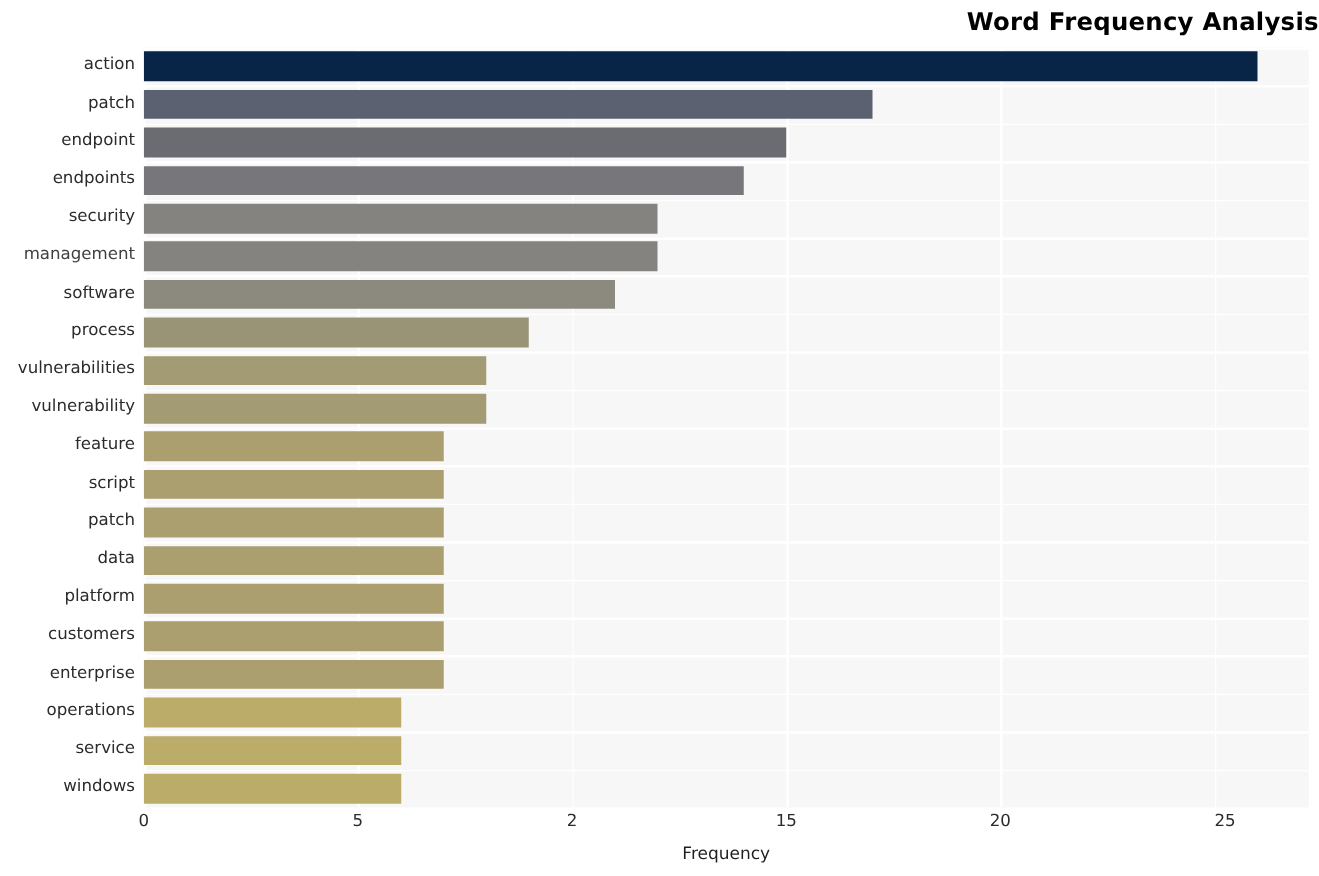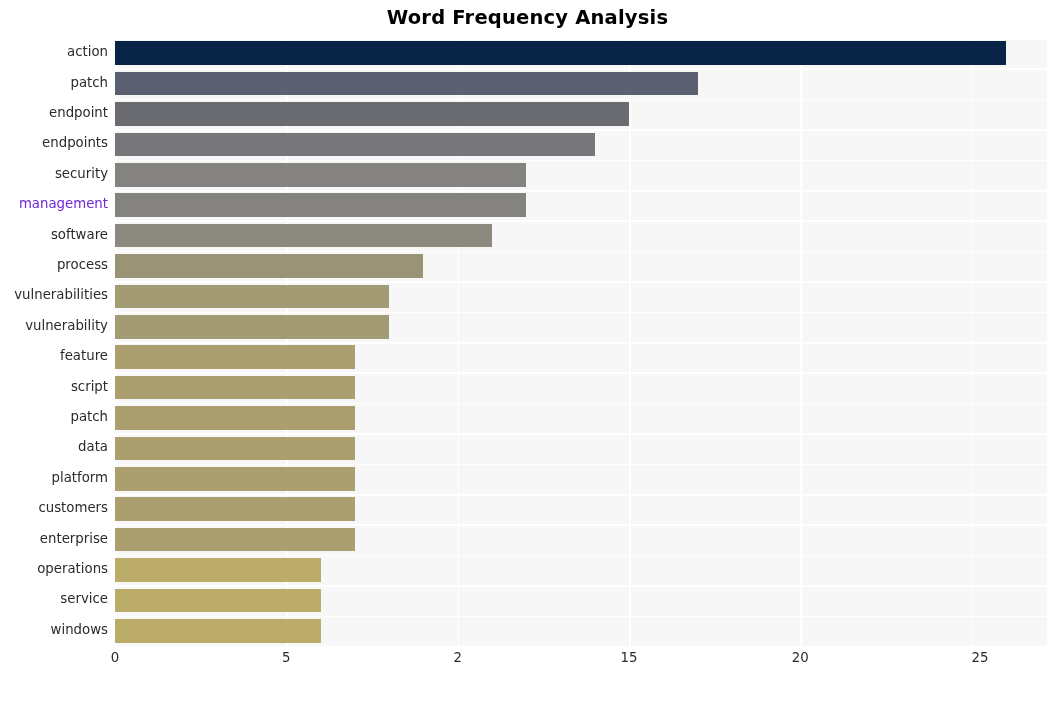--- a/index.html
+++ b/index.html
@@ -20,21 +20,21 @@
     height: 701px;
     background: #ffffff;
   }
 
   
   #chart-title {
     position: absolute;
     left: 0;
     top: 6px;
     width: 1055px;
-    text-align: center;
+    text-align: right;
     font-size: 19.5px;
     font-weight: bold;
     color: #000000;
     letter-spacing: 0.2px;
     font-family: "DejaVu Sans", "Liberation Sans", sans-serif;
   }
 
   
   #plot-area {
     position: absolute;
@@ -180,21 +180,21 @@
         <div class="bar" title="windows: 6" style="top: 580.944px; height: 23.712px; width: 205.588px; background: rgb(188, 172, 105);"></div>
       </div>
   </div>
 
   <div id="ylabels">
       <div class="ytick-label" style="top: 6.2px; color: rgb(43, 43, 43);">action</div>
       <div class="ytick-label" style="top: 36.6px; color: rgb(43, 43, 43);">patch</div>
       <div class="ytick-label" style="top: 67px; color: rgb(43, 43, 43);">endpoint</div>
       <div class="ytick-label" style="top: 97.4px; color: rgb(43, 43, 43);">endpoints</div>
       <div class="ytick-label" style="top: 127.8px; color: rgb(43, 43, 43);">security</div>
-      <div class="ytick-label" style="top: 158.2px; color: #6d28d9; text-align: right;">management</div>
+      <div class="ytick-label" style="top: 158.2px; color: #404040; text-align: right;">management</div>
       <div class="ytick-label" style="top: 188.6px; color: rgb(43, 43, 43);">software</div>
       <div class="ytick-label" style="top: 219px; color: rgb(43, 43, 43);">process</div>
       <div class="ytick-label" style="top: 249.4px; color: rgb(43, 43, 43);">vulnerabilities</div>
       <div class="ytick-label" style="top: 279.8px; color: rgb(43, 43, 43);">vulnerability</div>
       <div class="ytick-label" style="top: 310.2px; color: rgb(43, 43, 43);">feature</div>
       <div class="ytick-label" style="top: 340.6px; color: rgb(43, 43, 43);">script</div>
       <div class="ytick-label" style="top: 371px; color: rgb(43, 43, 43);">patch</div>
       <div class="ytick-label" style="top: 401.4px; color: rgb(43, 43, 43);">data</div>
       <div class="ytick-label" style="top: 431.8px; color: rgb(43, 43, 43);">platform</div>
       <div class="ytick-label" style="top: 462.2px; color: rgb(43, 43, 43);">customers</div>
@@ -206,14 +206,15 @@
 
   <div id="xlabels">
       <div class="xtick-label" style="left: 115px; color: rgb(43, 43, 43);">0</div>
       <div class="xtick-label" style="left: 286.324px; color: rgb(43, 43, 43);">5</div>
       <div class="xtick-label" style="left: 457.647px; color: rgb(43, 43, 43);">2</div>
       <div class="xtick-label" style="left: 628.971px; color: rgb(43, 43, 43);">15</div>
       <div class="xtick-label" style="left: 800.294px; color: rgb(43, 43, 43);">20</div>
       <div class="xtick-label" style="left: 980px; color: rgb(43, 43, 43);">25</div>
     </div>
 
+  <div id="xaxis-title">Frequency</div>
 
 </div>
 
 </body></html>

